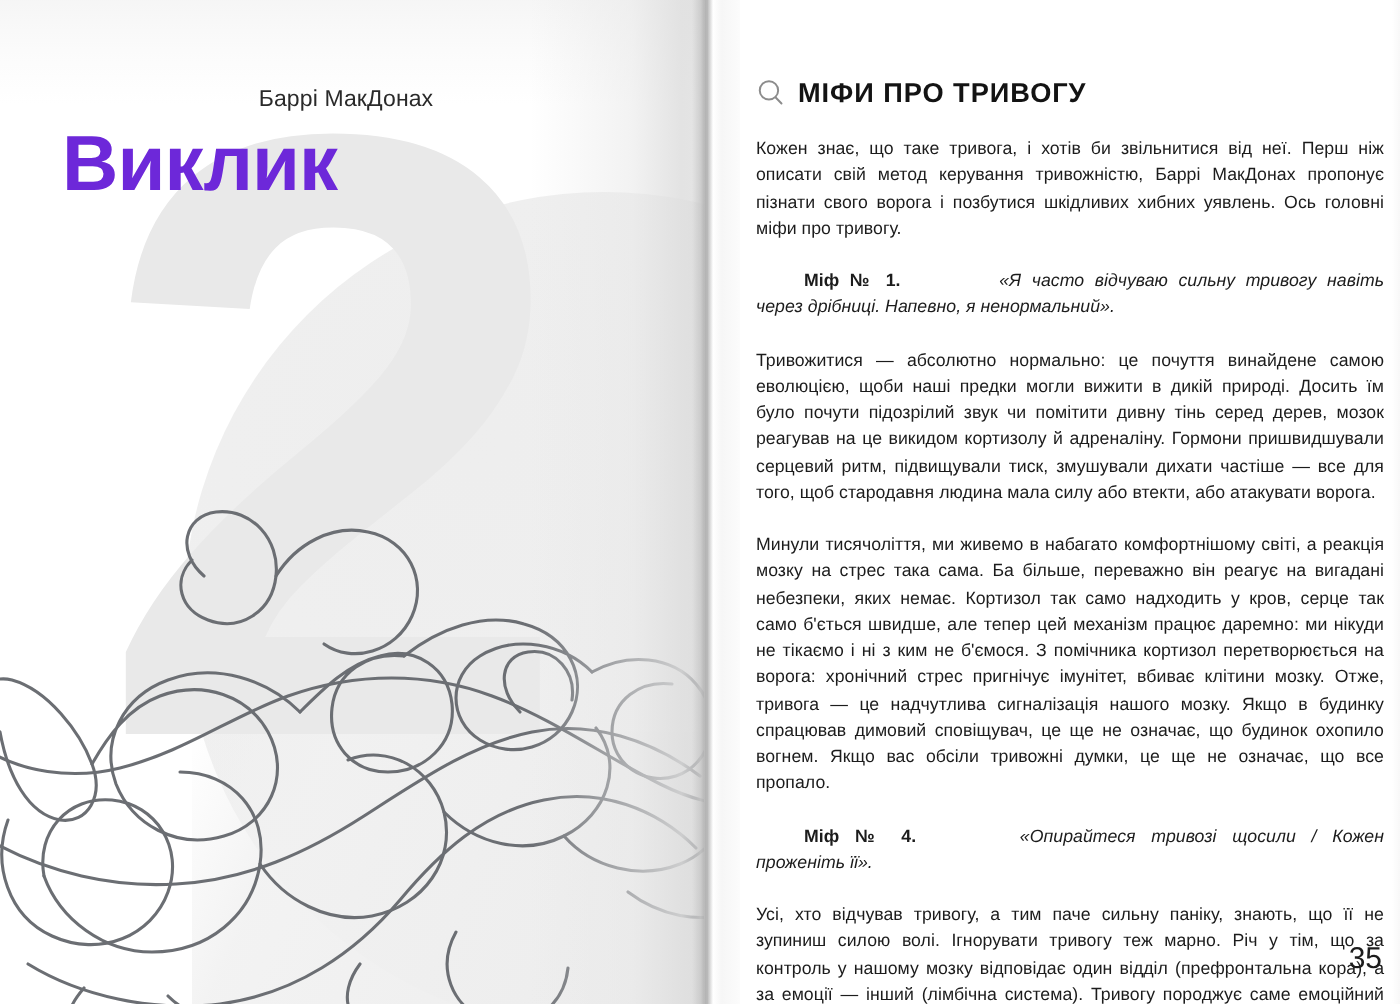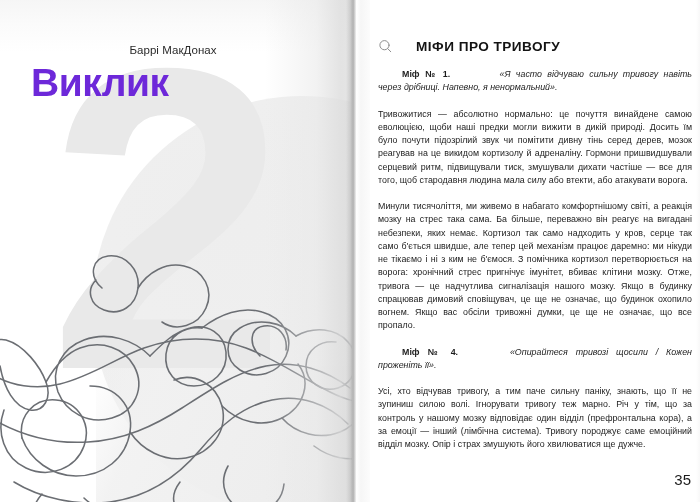--- a/index.html
+++ b/index.html
@@ -155,21 +155,21 @@
     height: 502px;
     background: #ffffff;
   }
 
   #section-head {
     position: absolute;
     left: 8px;
     top: 39px;
     display: flex;
     align-items: center;
-    gap: 23px;
+    gap: 6px;
   }
   #magnifier-icon {
     width: 15px;
     height: 15px;
     flex: 0 0 auto;
     display: block;
   }
   #section-title {
     font-size: 13.6px;
     font-weight: 700;
@@ -276,20 +276,21 @@
 
     <div id="section-head">
       <svg id="magnifier-icon" viewBox="0 0 16 16" fill="none" stroke="#8c8c8c" stroke-width="1.05" stroke-linecap="round">
         <circle cx="6.9" cy="6.6" r="4.9"></circle>
         <line x1="10.5" y1="10.4" x2="13.6" y2="13.6"></line>
       </svg>
       <span id="section-title">МІФИ ПРО ТРИВОГУ</span>
     </div>
 
     <div id="body-copy">
+        <p>Кожен знає, що таке тривога, і хотів би звільнитися від неї. Перш ніж описати свій метод керування тривожністю, Баррі МакДонах пропонує пізнати свого ворога і позбутися шкідливих хибних уявлень. Ось головні міфи про тривогу.</p>
         <p class="myth-line"><span class="myth-label">Міф № 1.</span><span class="myth-quote"> «Я часто відчуваю сильну тривогу навіть через дрібниці. Напевно, я ненормальний».</span></p>
         <p>Тривожитися — абсолютно нормально: це почуття винайдене самою еволюцією, щоби наші предки могли вижити в дикій природі. Досить їм було почути підозрілий звук чи помітити дивну тінь серед дерев, мозок реагував на це викидом кортизолу й адреналіну. Гормони пришвидшували серцевий ритм, підвищували тиск, змушували дихати частіше — все для того, щоб стародавня людина мала силу або втекти, або атакувати ворога.</p>
         <p>Минули тисячоліття, ми живемо в набагато комфортнішому світі, а реакція мозку на стрес така сама. Ба більше, переважно він реагує на вигадані небезпеки, яких немає. Кортизол так само надходить у кров, серце так само б'ється швидше, але тепер цей механізм працює даремно: ми нікуди не тікаємо і ні з ким не б'ємося. З помічника кортизол перетворюється на ворога: хронічний стрес пригнічує імунітет, вбиває клітини мозку. Отже, тривога — це надчутлива сигналізація нашого мозку. Якщо в будинку спрацював димовий сповіщувач, це ще не означає, що будинок охопило вогнем. Якщо вас обсіли тривожні думки, це ще не означає, що все пропало.</p>
         <p class="myth-line"><span class="myth-label">Міф № 4.</span><span class="myth-quote"> «Опирайтеся тривозі щосили / Кожен проженіть її».</span></p>
         <p>Усі, хто відчував тривогу, а тим паче сильну паніку, знають, що її не зупиниш силою волі. Ігнорувати тривогу теж марно. Річ у тім, що за контроль у нашому мозку відповідає один відділ (префронтальна кора), а за емоції — інший (лімбічна система). Тривогу породжує саме емоційний відділ мозку. Опір і страх змушують його хвилюватися ще дужче.</p>
       </div>
 
     <div id="page-number">35</div>
     <div id="right-edge"></div>
   </div>

